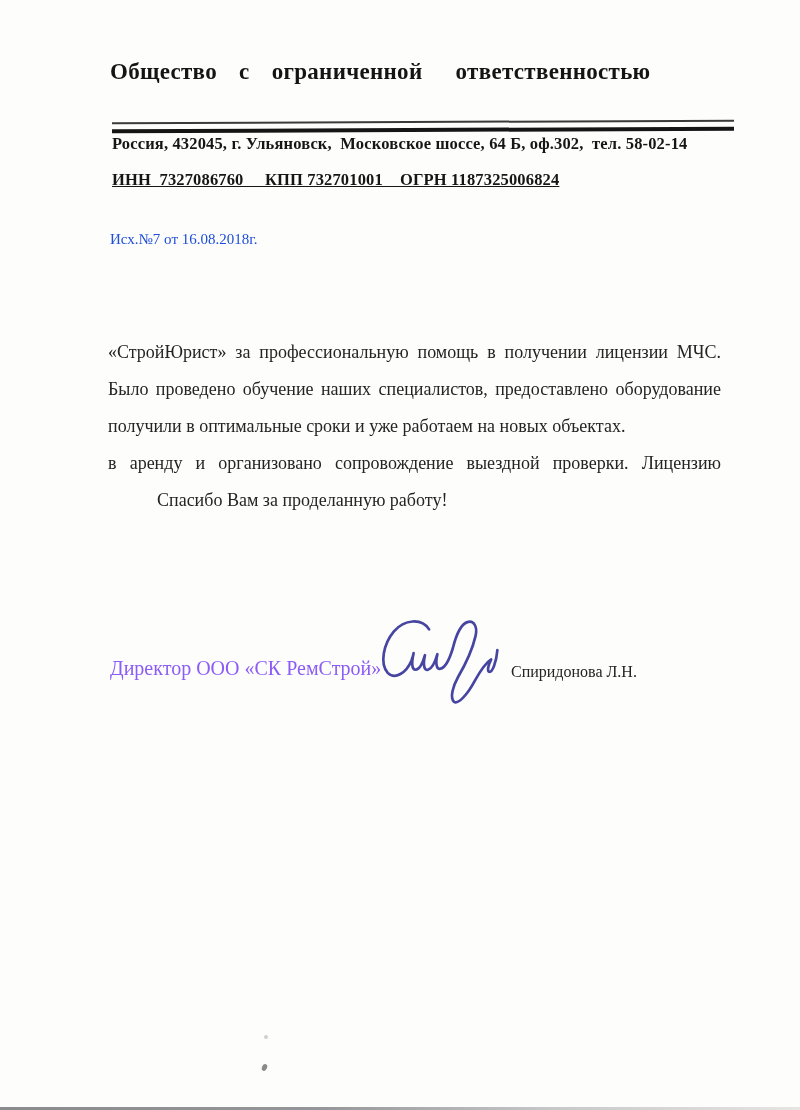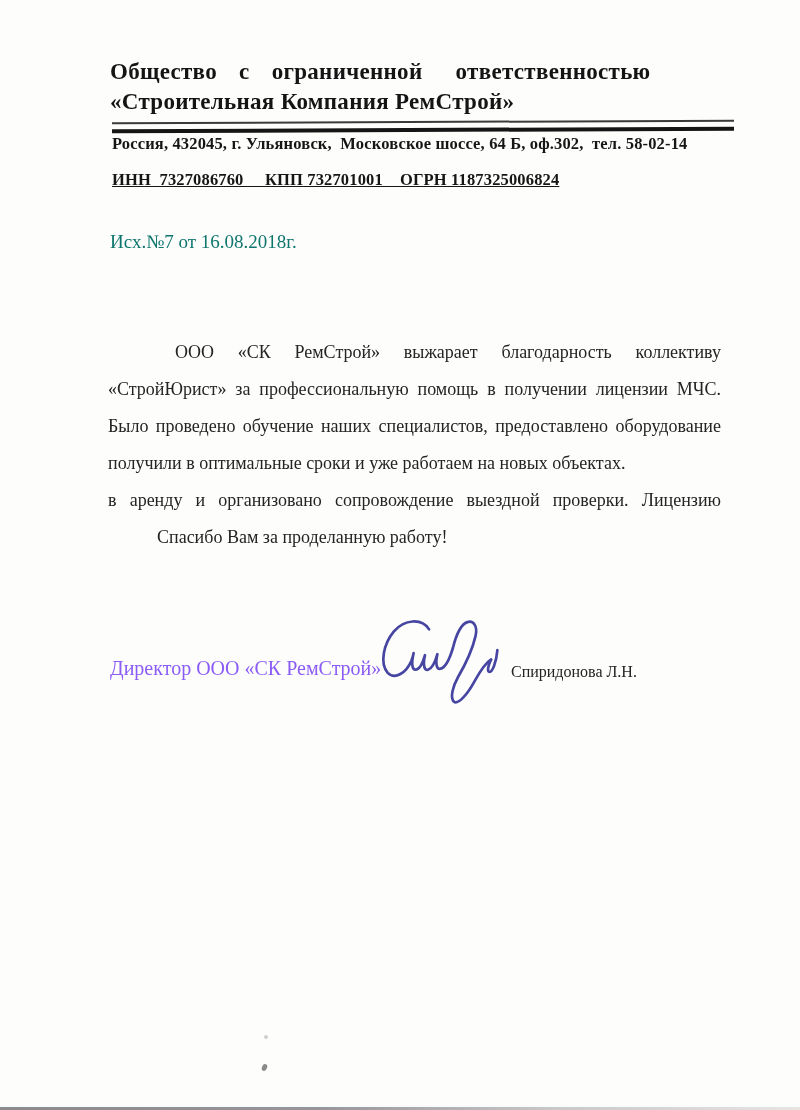--- a/index.html
+++ b/index.html
@@ -72,22 +72,22 @@
     letter-spacing: 0.15px;
   }
   .letterhead-address { top: 134px; }
   .letterhead-requisites { top: 170px; text-decoration: underline; }
 
   
   .outgoing-number {
     position: absolute;
     left: 110px;
     top: 231px;
-    font-size: 19px;
-    color: #0f766e;
+    font-size: 15px;
+    color: #1d4ed8;
   }
 
   
   .letter-body {
     position: absolute;
     left: 108px;
     top: 334px;
     width: 613px;
   }
   .body-line {
@@ -164,33 +164,31 @@
     border-radius: 50%;
   }
 </style>
 </head>
 <body>
 
 <div class="page">
 
   <div class="letterhead-name">
     <div class="org-line1">Общество  с  ограниченной   ответственностью</div>
-    <div class="org-line2">«Строительная Компания РемСтрой»</div>
   </div>
 
   <div class="rule-thin"></div>
   <div class="rule-thick"></div>
 
   <div class="letterhead-address">Россия, 432045, г. Ульяновск,  Московское шоссе, 64 Б, оф.302,  тел. 58-02-14</div>
   <div class="letterhead-requisites">ИНН  7327086760     КПП 732701001    ОГРН 1187325006824</div>
 
   <div class="outgoing-number">Исх.№7 от 16.08.2018г.</div>
 
   <div class="letter-body">
-    <div class="body-line first-indent">ООО «СК РемСтрой» выжарает благодарность коллективу</div>
     <div class="body-line">«СтройЮрист» за профессиональную помощь в получении лицензии МЧС.</div>
     <div class="body-line">Было проведено обучение наших специалистов, предоставлено оборудование</div>
     <div class="body-line plain">получили в оптимальные сроки и уже работаем на новых объектах.</div>
     <div class="body-line">в аренду и организовано сопровождение выездной проверки. Лицензию</div>
     <div class="body-line closing">Спасибо Вам за проделанную работу!</div>
   </div>
 
   <div class="signature-title">Директор ООО «СК РемСтрой»</div>
 
   <svg class="signature-svg" viewBox="0 0 145 105" fill="none" xmlns="http://www.w3.org/2000/svg">

